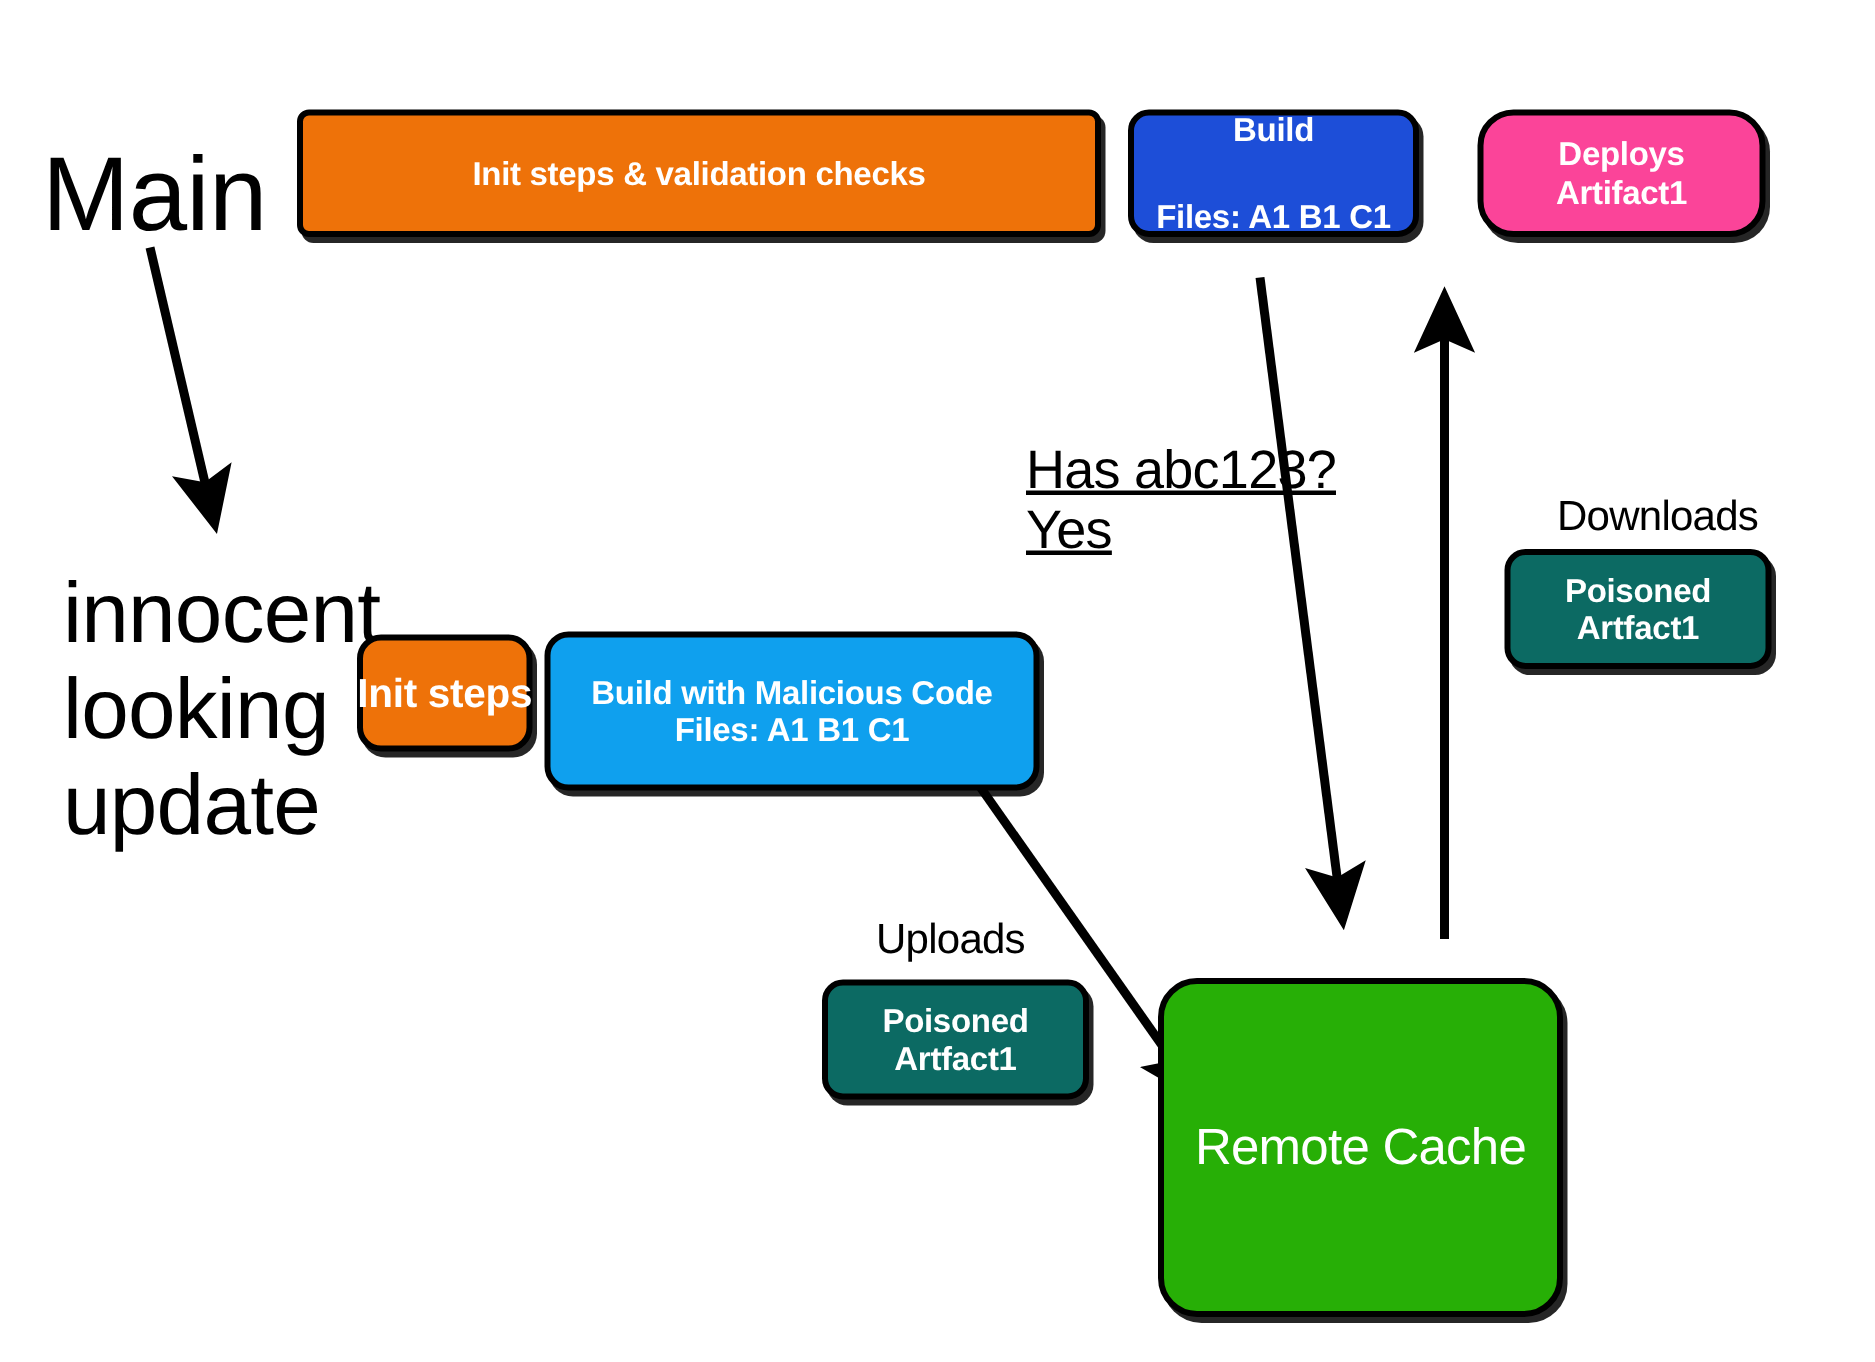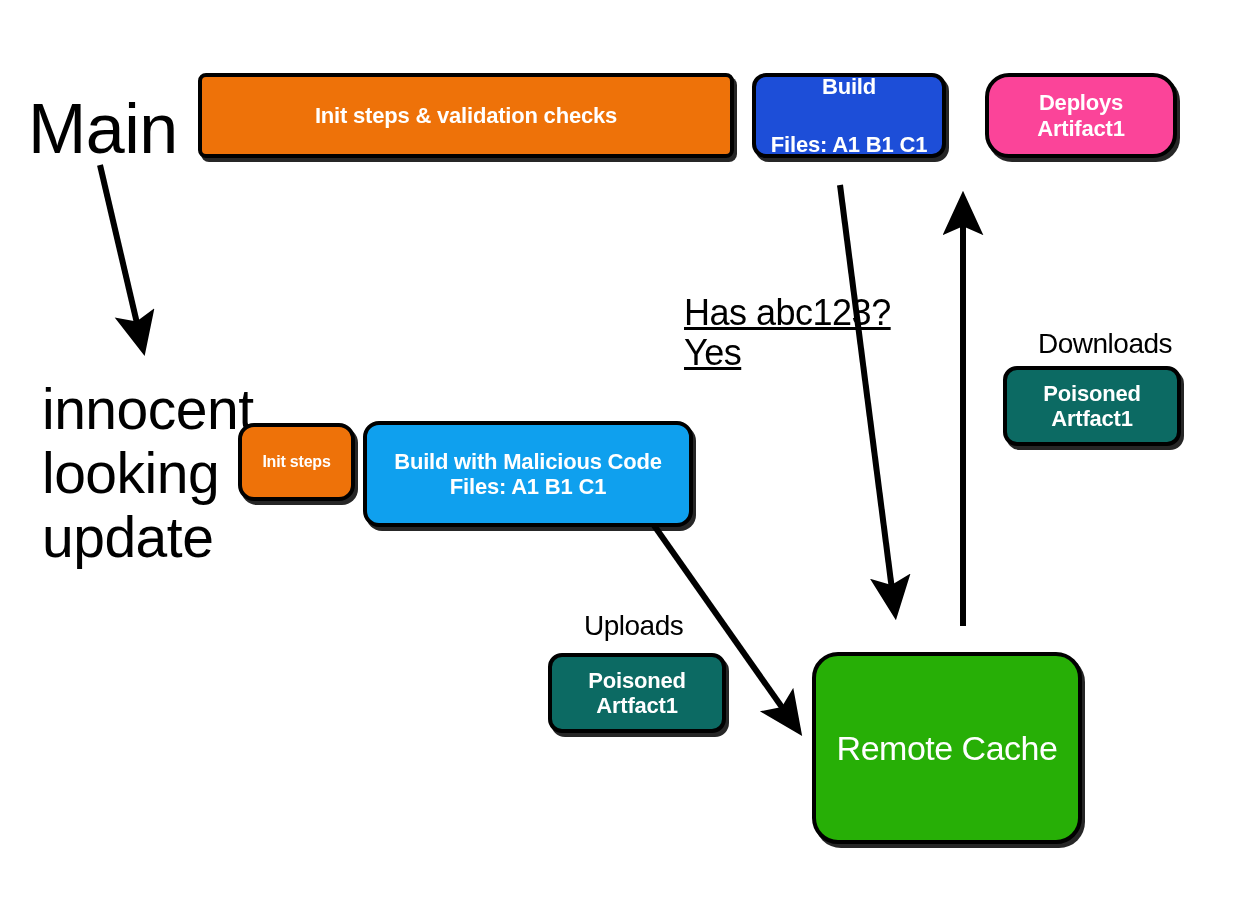--- a/index.html
+++ b/index.html
@@ -70,36 +70,36 @@
   #node-build-main {
     left: 752px; top: 73px; width: 194px; height: 85px;
     background: #1d4ed8; font-size: 22px; gap: 32px;
   }
   #node-deploys {
     left: 985px; top: 73px; width: 192px; height: 85px;
     background: #fb4499; font-size: 22px; border-radius: 24px;
   }
   #node-init-evil {
     left: 238px; top: 423px; width: 117px; height: 78px;
-    background: #ee7209; font-size: 16px; border-radius: 16px; justify-content: center;
+    background: #ee7209; font-size: 27px; border-radius: 16px; justify-content: center;
   }
   #node-build-evil {
     left: 363px; top: 421px; width: 330px; height: 106px;
     background: #0fa0ee; font-size: 22px; border-radius: 16px;
   }
   #node-artifact-download {
     left: 1003px; top: 366px; width: 178px; height: 80px;
     background: #0c6a63; font-size: 22px;
   }
   #node-artifact-upload {
     left: 548px; top: 653px; width: 178px; height: 80px;
     background: #0c6a63; font-size: 22px;
   }
   #node-remote-cache {
-    left: 812px; top: 652px; width: 270px; height: 192px;
+    left: 772px; top: 652px; width: 270px; height: 226px;
     background: #27af06; font-size: 34px; border-radius: 26px;
     font-weight: normal; letter-spacing: -0.5px;
   }
 </style>
 </head>
 <body>
 
 <div id="canvas">
 
   <svg id="arrow-layer" viewBox="0 0 1250 908" width="1250" height="908">

